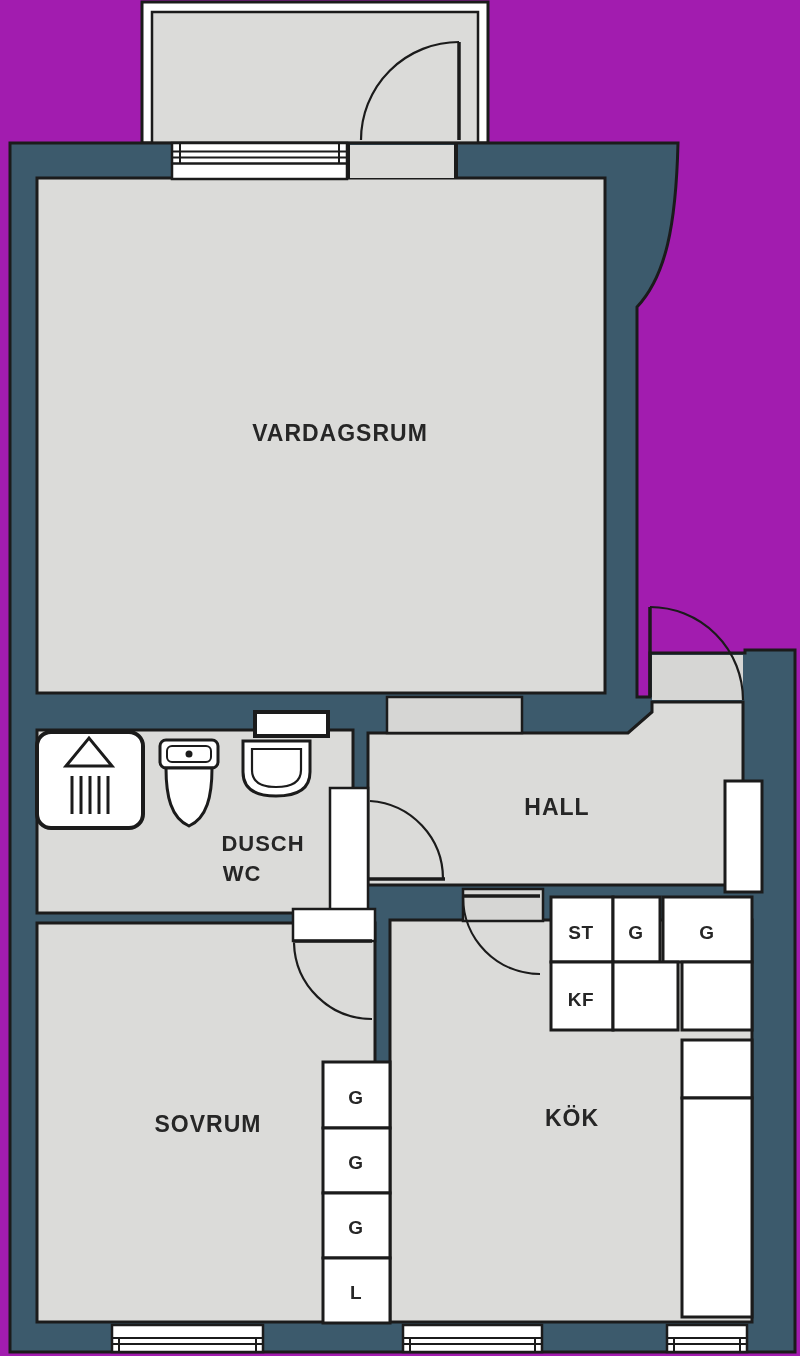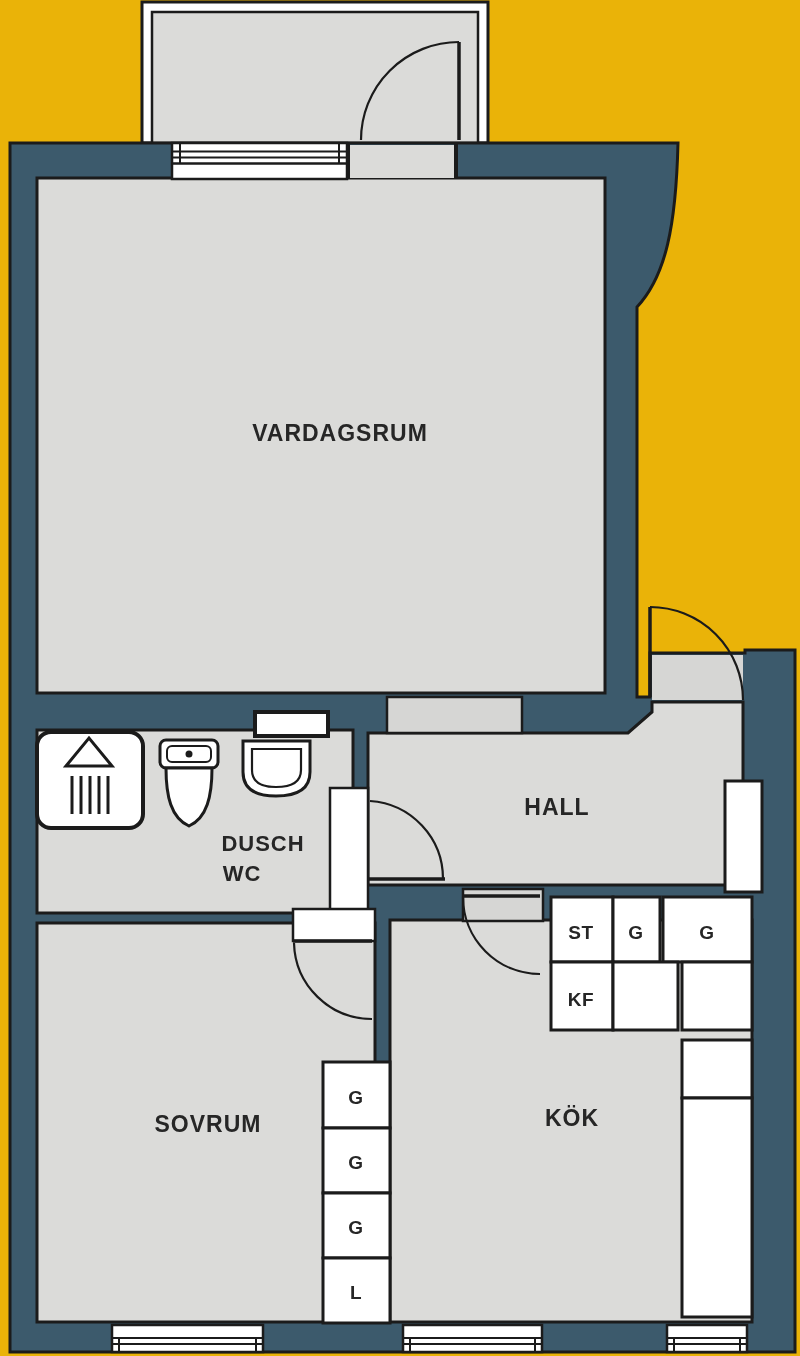--- a/index.html
+++ b/index.html
@@ -1,16 +1,16 @@
 <!DOCTYPE html>
 <html><head>
 <meta charset="utf-8">
 <style>
   html,body{margin:0;padding:0;background:#ffffff;}
-  #stage{position:relative;width:800px;height:1356px;background:#eab308;overflow:hidden;}
+  #stage{position:relative;width:800px;height:1356px;background:#a21caf;overflow:hidden;}
   svg{position:absolute;left:0;top:0;}
   text{font-family:"Liberation Sans","DejaVu Sans",sans-serif;font-weight:bold;fill:#262626;}
   .room-label{font-size:23px;letter-spacing:1px;}
   .small-label{font-size:22px;letter-spacing:1px;}
   .unit-label{font-size:19px;letter-spacing:0.5px;}
 </style>
 </head>
 <body>
 
 <div id="stage">

